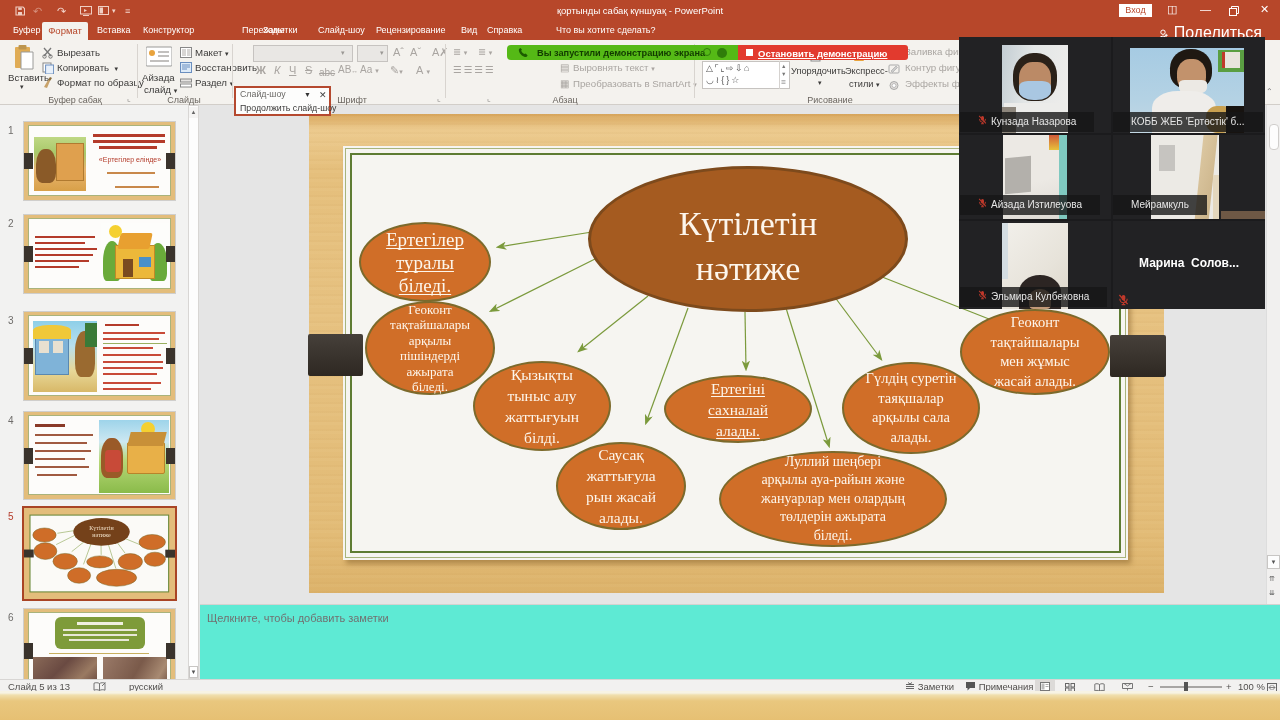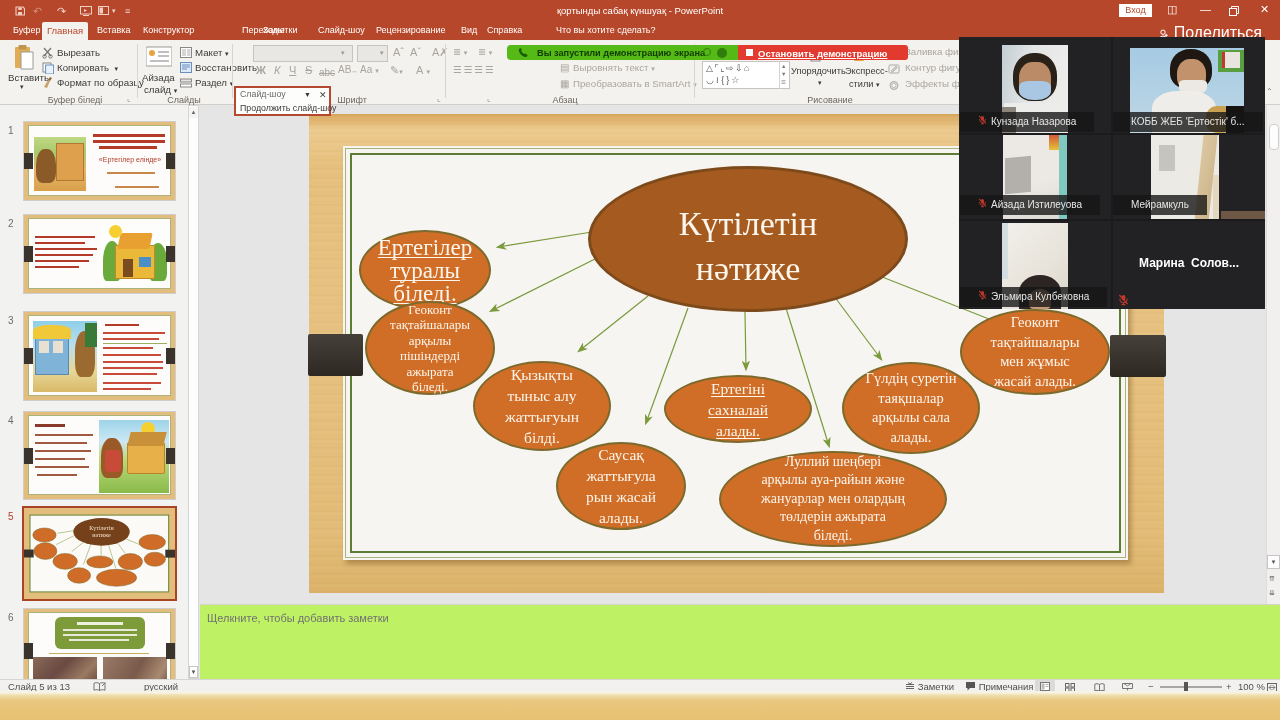--- a/index.html
+++ b/index.html
@@ -56,21 +56,21 @@
 .zmic { display:inline-block; color:#c0392b; font-size:10px; margin-right:4px; }
 
 
 #popup { position:absolute; left:234px; top:86px; width:97px; height:30px; background:#fdfdfc; border:2px solid #b5492f; z-index:40; font-size:8.8px; }
 
 
 #greenbar { position:absolute; left:507px; top:45px; width:231px; height:15px; background:#55b916; border-radius:4px 0 0 4px; z-index:45; }
 #redbtn { position:absolute; left:738px; top:45px; width:170px; height:15px; background:#e23a2e; border-radius:0 3px 3px 0; z-index:45; }
 
 
-#notes { position:absolute; left:200px; top:604px; width:1080px; height:75px; background:#bef264; border-top:1px solid #d4d2d0; }
+#notes { position:absolute; left:200px; top:604px; width:1080px; height:75px; background:#5eead4; border-top:1px solid #d4d2d0; }
 #notestext { position:absolute; left:7px; top:7px; font-size:11px; color:#717171; }
 #statusbar { position:absolute; left:0; top:679px; width:1280px; height:12px; background:#f2f1f0; border-top:1px solid #d8d6d4; font-size:9.5px; color:#514f4d; }
 #bottomtan { position:absolute; left:0; top:691px; width:1280px; height:29px;
   background:linear-gradient(180deg,#f7f3e4 0 2px,#f0dfae 4px,#e9c77e 10px,#e6c073 29px); }
 #rscroll { position:absolute; left:1266px; top:105px; width:14px; height:499px; background:#f1f0ef; border-left:1px solid #ddd; }
 </style>
 </head>
 <body>
 
 <div id="titlebar">
@@ -117,21 +117,21 @@
       <circle cx="5" cy="4.5" r="3.5" fill="none" stroke="#fff" stroke-width="1"></circle>
       <path d="M3.5 8.5 h3 M4 10.5 h2" stroke="#fff" stroke-width="1"></path>
     </svg>
   <div class="tab" style="left:556px;">Что вы хотите сделать?</div>
   <div id="share"><svg style="vertical-align:-2px" width="11" height="11" viewBox="0 0 11 11">
         <circle cx="5" cy="3.2" r="2.2" fill="none" stroke="#fff"></circle>
         <path d="M1 10 a4.2 4.2 0 0 1 8 0" fill="none" stroke="#fff"></path>
         <path d="M8.2 4.8 v3 M6.7 6.3 h3" stroke="#fff"></path>
       </svg> Поделиться</div>
 </div>
-<div id="tab-active">Главная</div>
+<div id="tab-active">Формат</div>
 
 <div id="ribbon">
 
   <svg class="abs" style="left:13px;top:5px;" width="22" height="25" viewBox="0 0 22 25">
     <rect x="2" y="2" width="15" height="21" rx="1" fill="#e0ac55"></rect>
     <rect x="5.5" y="0" width="8" height="4.5" rx="1" fill="#bd954e"></rect>
     <path d="M8 7h12v17H8z" fill="#fff" stroke="#9a9a98"></path>
   </svg>
   <div class="rtxt" style="left:8px;top:32px;">Вставить</div>
   <div class="rtxt" style="left:20px;top:43px;font-size:7px;">▾</div>
@@ -144,21 +144,21 @@
   <svg class="abs" style="left:42px;top:22px;" width="12" height="12" viewBox="0 0 12 12">
       <rect x="1" y="1" width="8" height="9" fill="#fff" stroke="#888"></rect>
       <rect x="3.6" y="3" width="8" height="9" fill="#e8f0fa" stroke="#6a8ebf"></rect>
     </svg>
   <div class="rtxt" style="left:57px;top:22px;">Копировать &nbsp;<span style="font-size:7px;">▾</span></div>
   <svg class="abs" style="left:42px;top:37px;" width="12" height="12" viewBox="0 0 12 12">
       <path d="M2 10 L6 3 L8 4 L5 11 Z" fill="#c8a26a"></path>
       <path d="M6 3 L8 0 L10 1 L8 4 Z" fill="#8a6d3b"></path>
     </svg>
   <div class="rtxt" style="left:57px;top:37px;">Формат по образцу</div>
-  <div class="rlabel" style="left:25px;">Буфер біледі</div>
+  <div class="rlabel" style="left:25px;">Буфер сабақ</div>
   <div class="rtxt" style="left:127px;top:54px;color:#8a8885;font-size:8px;">⌞</div>
   <div class="rdiv" style="left:137px;"></div>
 
   <svg class="abs" style="left:146px;top:5px;" width="26" height="24" viewBox="0 0 26 24">
     <rect x="0" y="2" width="26" height="19" rx="1" fill="#fff" stroke="#9a9a98"></rect>
     <circle cx="6" cy="8" r="3" fill="#e8a33d"></circle>
     <rect x="12" y="6" width="11" height="2" fill="#c2c0be"></rect>
       <rect x="12" y="10" width="11" height="2" fill="#c2c0be"></rect>
     <rect x="4" y="15" width="19" height="2" fill="#c2c0be"></rect>
   </svg>
@@ -414,21 +414,21 @@
       <line x1="379" y1="194" x2="337" y2="309" marker-end="url(#ah)"></line>
       <line x1="436" y1="198" x2="437" y2="255" marker-end="url(#ah)"></line>
       <line x1="477" y1="194" x2="520" y2="332" marker-end="url(#ah)"></line>
       <line x1="525" y1="182" x2="572" y2="245" marker-end="url(#ah)"></line>
       <line x1="563" y1="159" x2="680" y2="205"></line>
     </g>
   </svg>
   <div class="ell" id="ellC" style="left:279px;top:52px;width:320px;height:146px;font-size:34px;line-height:45px;">
     <div style="padding-top:14px;">Күтілетін<br>нәтиже</div>
     </div>
-  <div class="ell" style="left:50px;top:116px;width:132px;height:80px;font-size:23px;line-height:23px;">
+  <div class="ell" style="left:50px;top:108px;width:132px;height:80px;font-size:19px;line-height:23px;">
     <div><u>Ертегілер</u><br><u>туралы</u><br><u>біледі.</u></div>
     </div>
   <div class="ell" style="left:56px;top:187px;width:130px;height:94px;font-size:13px;line-height:15.5px;">
     <div>Геоконт<br>тақтайшалары<br>арқылы<br>пішіндерді<br>ажырата<br>біледі.</div>
     </div>
   <div class="ell" style="left:164px;top:247px;width:138px;height:90px;font-size:15.5px;line-height:21px;">
     <div>Қызықты<br>тыныс алу<br>жаттығуын<br>білді.</div>
     </div>
   <div class="ell" style="left:247px;top:328px;width:130px;height:88px;font-size:15.5px;line-height:21px;">
     <div>Саусақ<br>жаттығула<br>рын жасай<br>алады.</div>
@@ -449,21 +449,21 @@
 
 <div id="notes">
     <div id="notestext">Щелкните, чтобы добавить заметки</div>
   </div>
 <div id="statusbar">
   <div class="abs" style="left:8px;top:1px;">Слайд 5 из 13</div>
   <svg class="abs" style="left:93px;top:2px;" width="13" height="10" viewBox="0 0 13 10">
       <path d="M6.5 1.5 C5 0.5 2.5 0.5 1 1.2 V8.2 C2.5 7.5 5 7.5 6.5 8.5 C8 7.5 10.5 7.5 12 8.2 V1.2 C10.5 0.5 8 0.5 6.5 1.5 Z M6.5 1.5 V8.5" fill="none" stroke="#666" stroke-width="0.9"></path>
       <path d="M9 4 l3.5 -3.5" stroke="#666" stroke-width="0.9"></path>
     </svg>
-  <div class="abs" style="left:144px;top:1px;">русский</div>
+  <div class="abs" style="left:129px;top:1px;">русский</div>
   <div class="abs" style="left:905px;top:1px;"><svg style="vertical-align:-1px" width="10" height="9" viewBox="0 0 10 9">
         <path d="M1 2.5 h8 M1 4.5 h8 M1 6.5 h8" stroke="#555" stroke-width="0.9"></path>
         <path d="M3 0.5 L5 2 L7 0.5" fill="none" stroke="#555" stroke-width="0.9"></path>
       </svg> Заметки</div>
   <div class="abs" style="left:965px;top:1px;"><svg style="vertical-align:-1px" width="11" height="10" viewBox="0 0 11 10">
         <path d="M1 1 h9 v6 h-5 l-2.5 2.5 v-2.5 h-1.5 z" fill="#555"></path>
       </svg> Примечания</div>
   <div class="abs" style="left:1035px;top:0px;width:20px;height:14px;background:#dcdad8;"><svg style="margin:2px 0 0 5px" width="10" height="9" viewBox="0 0 10 9">
         <rect x="0.5" y="0.5" width="9" height="8" fill="#fff" stroke="#777"></rect>
         <rect x="1.5" y="1.5" width="3" height="6" fill="#bbb"></rect>

